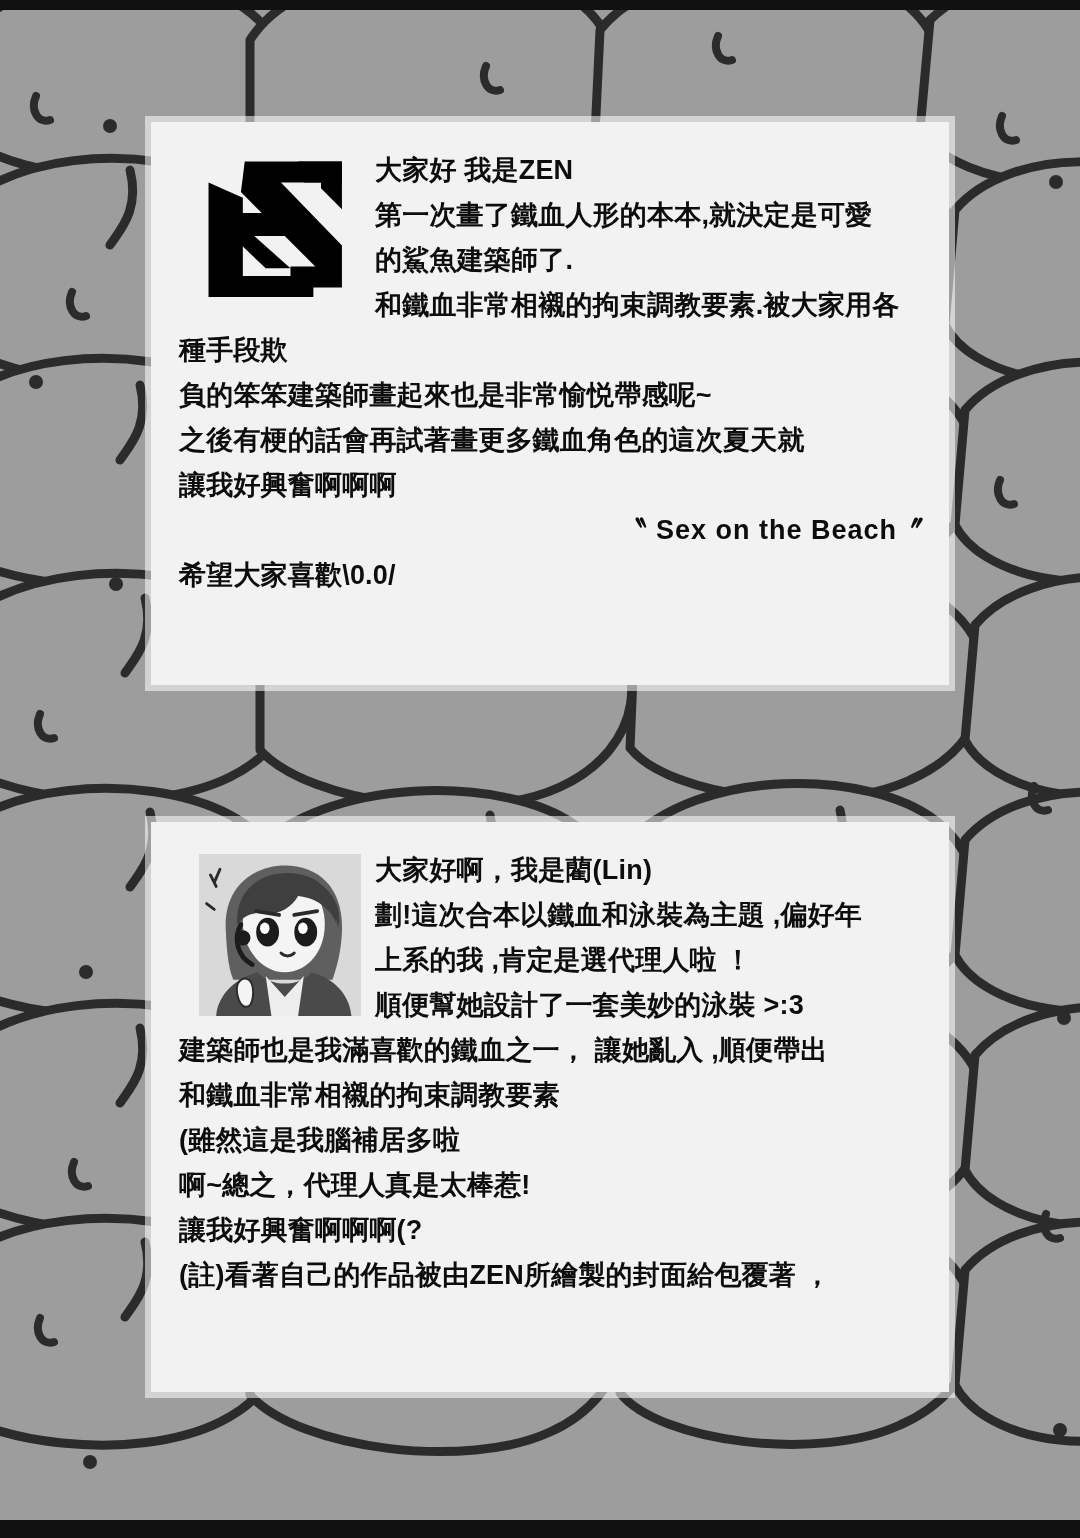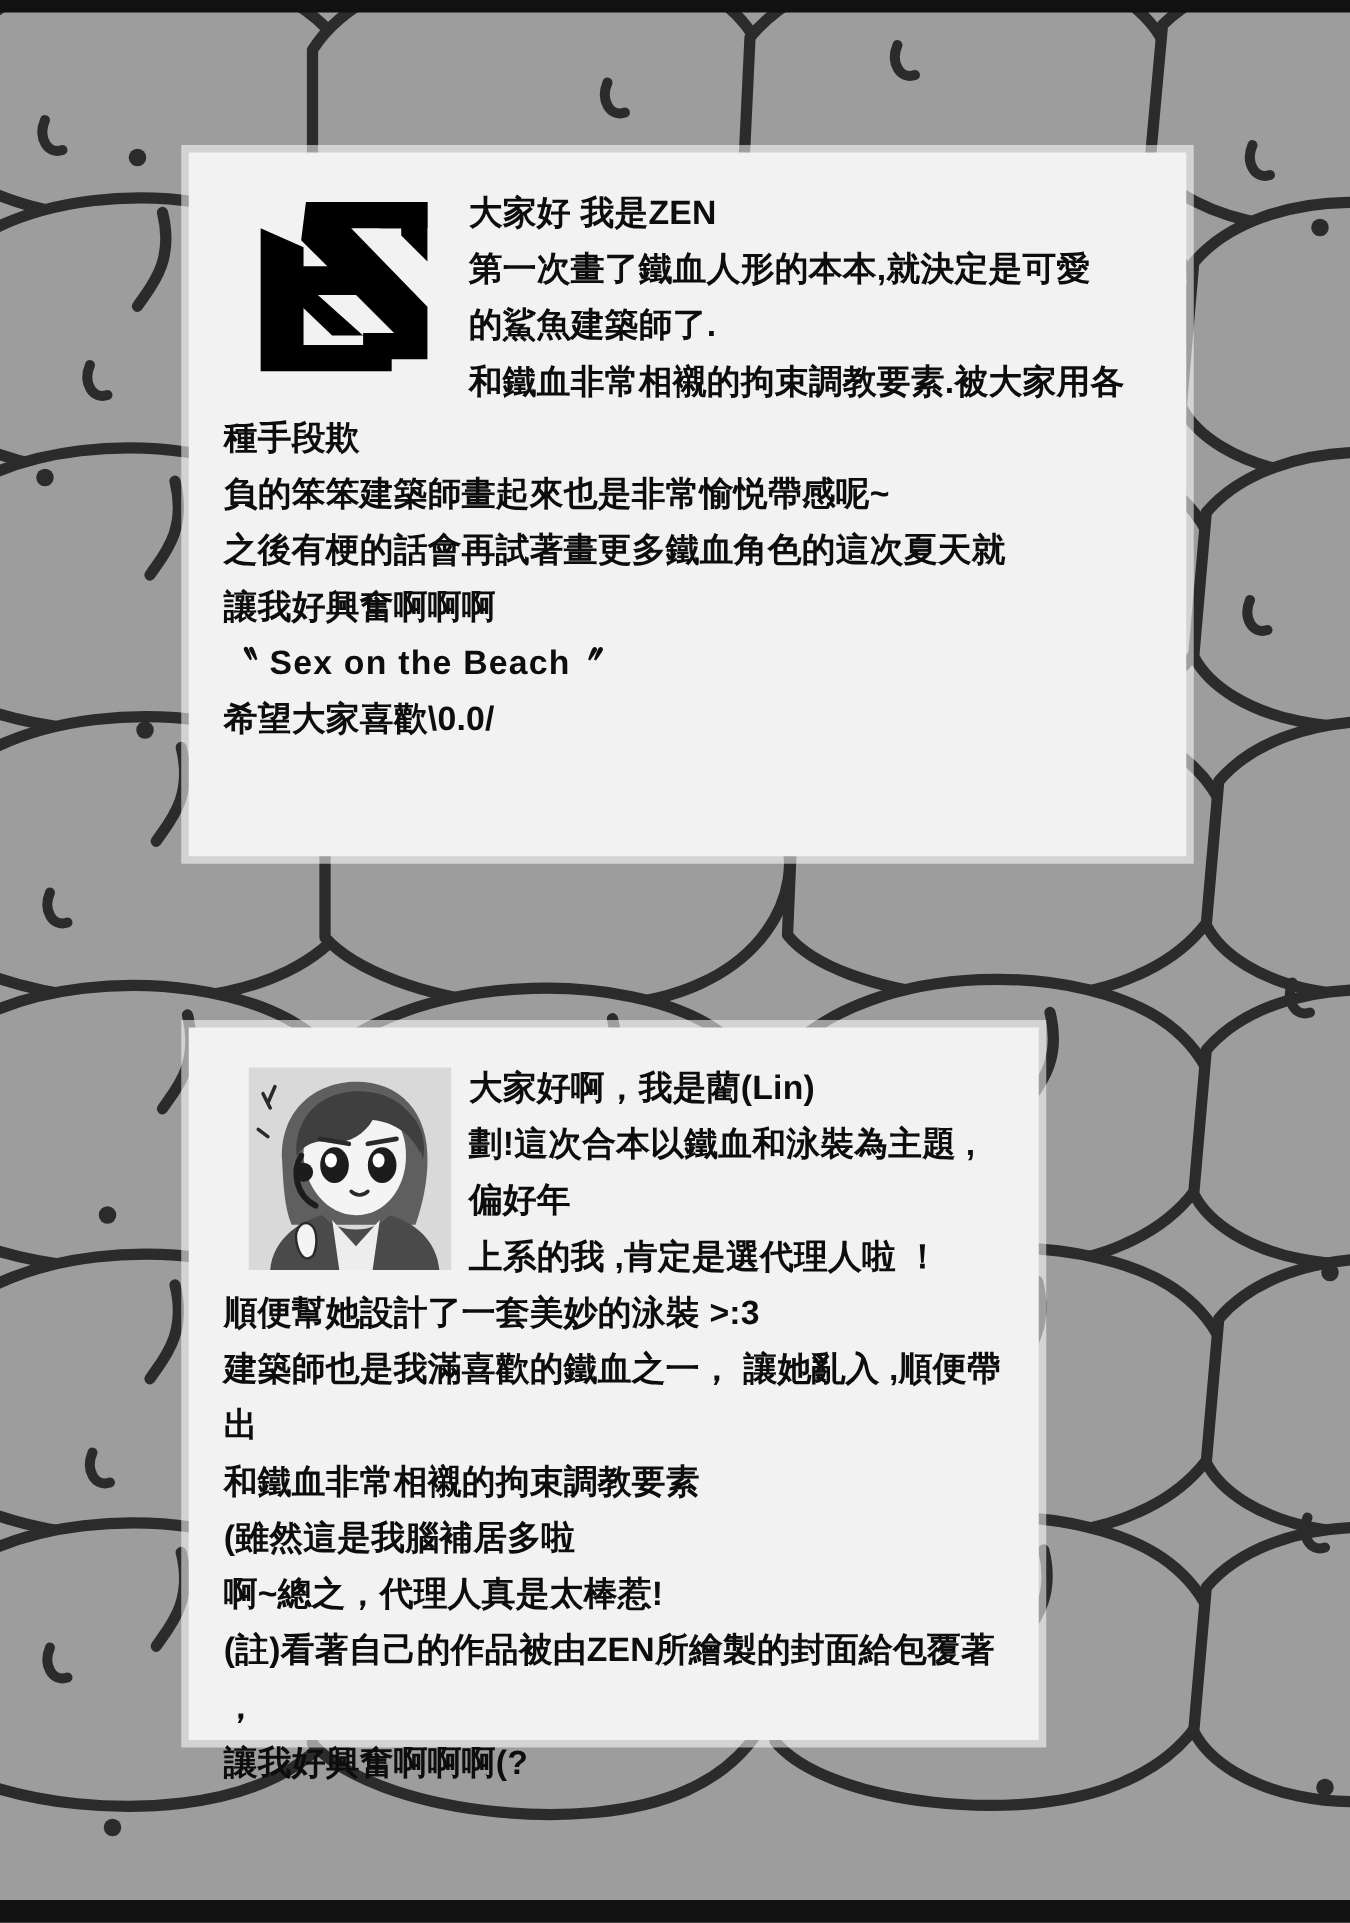--- a/index.html
+++ b/index.html
@@ -46,42 +46,42 @@
   }
   #card-zen {
     left: 151px;
     top: 122px;
     width: 798px;
     height: 563px;
   }
   #card-lin {
     left: 151px;
     top: 822px;
-    width: 680px;
+    width: 798px;
     height: 570px;
   }
   .card-body {
     font-size: 27px;
     line-height: 45px;
     color: #0d0d0d;
     font-weight: 600;
     letter-spacing: 0.2px;
   }
   .avatar {
     float: left;
     margin: 6px 14px 4px 20px;
     width: 162px;
     height: 162px;
     shape-outside: margin-box;
   }
   .card-body p {
     margin: 0;
   }
   .indent { text-indent: 40px; }
-  .quote { letter-spacing: 1px; }
+  .quote { letter-spacing: 1px; text-align: right; }
 
   
   .zen-logo { display: block; }
 
   
   .lin-avatar { display: block; background: #e3e3e3; }
 </style>
 </head>
 <body>
 
@@ -229,18 +229,18 @@
     </svg>
     <div class="card-body">
       <p>大家好啊，我是藺(Lin)</p>
       <p>劃!這次合本以鐵血和泳裝為主題 ,偏好年</p>
       <p>上系的我 ,肯定是選代理人啦 ！</p>
       <p>順便幫她設計了一套美妙的泳裝 &gt;:3</p>
       <p>建築師也是我滿喜歡的鐵血之一， 讓她亂入 ,順便帶出</p>
       <p>和鐵血非常相襯的拘束調教要素</p>
       <p>(雖然這是我腦補居多啦</p>
       <p>啊~總之，代理人真是太棒惹!</p>
+      <p>讓我好興奮啊啊啊(?</p>
       <p>(註)看著自己的作品被由ZEN所繪製的封面給包覆著 ，</p>
-      <p>讓我好興奮啊啊啊(?</p>
     </div>
   </div>
 
 </div>
 
 </body></html>

